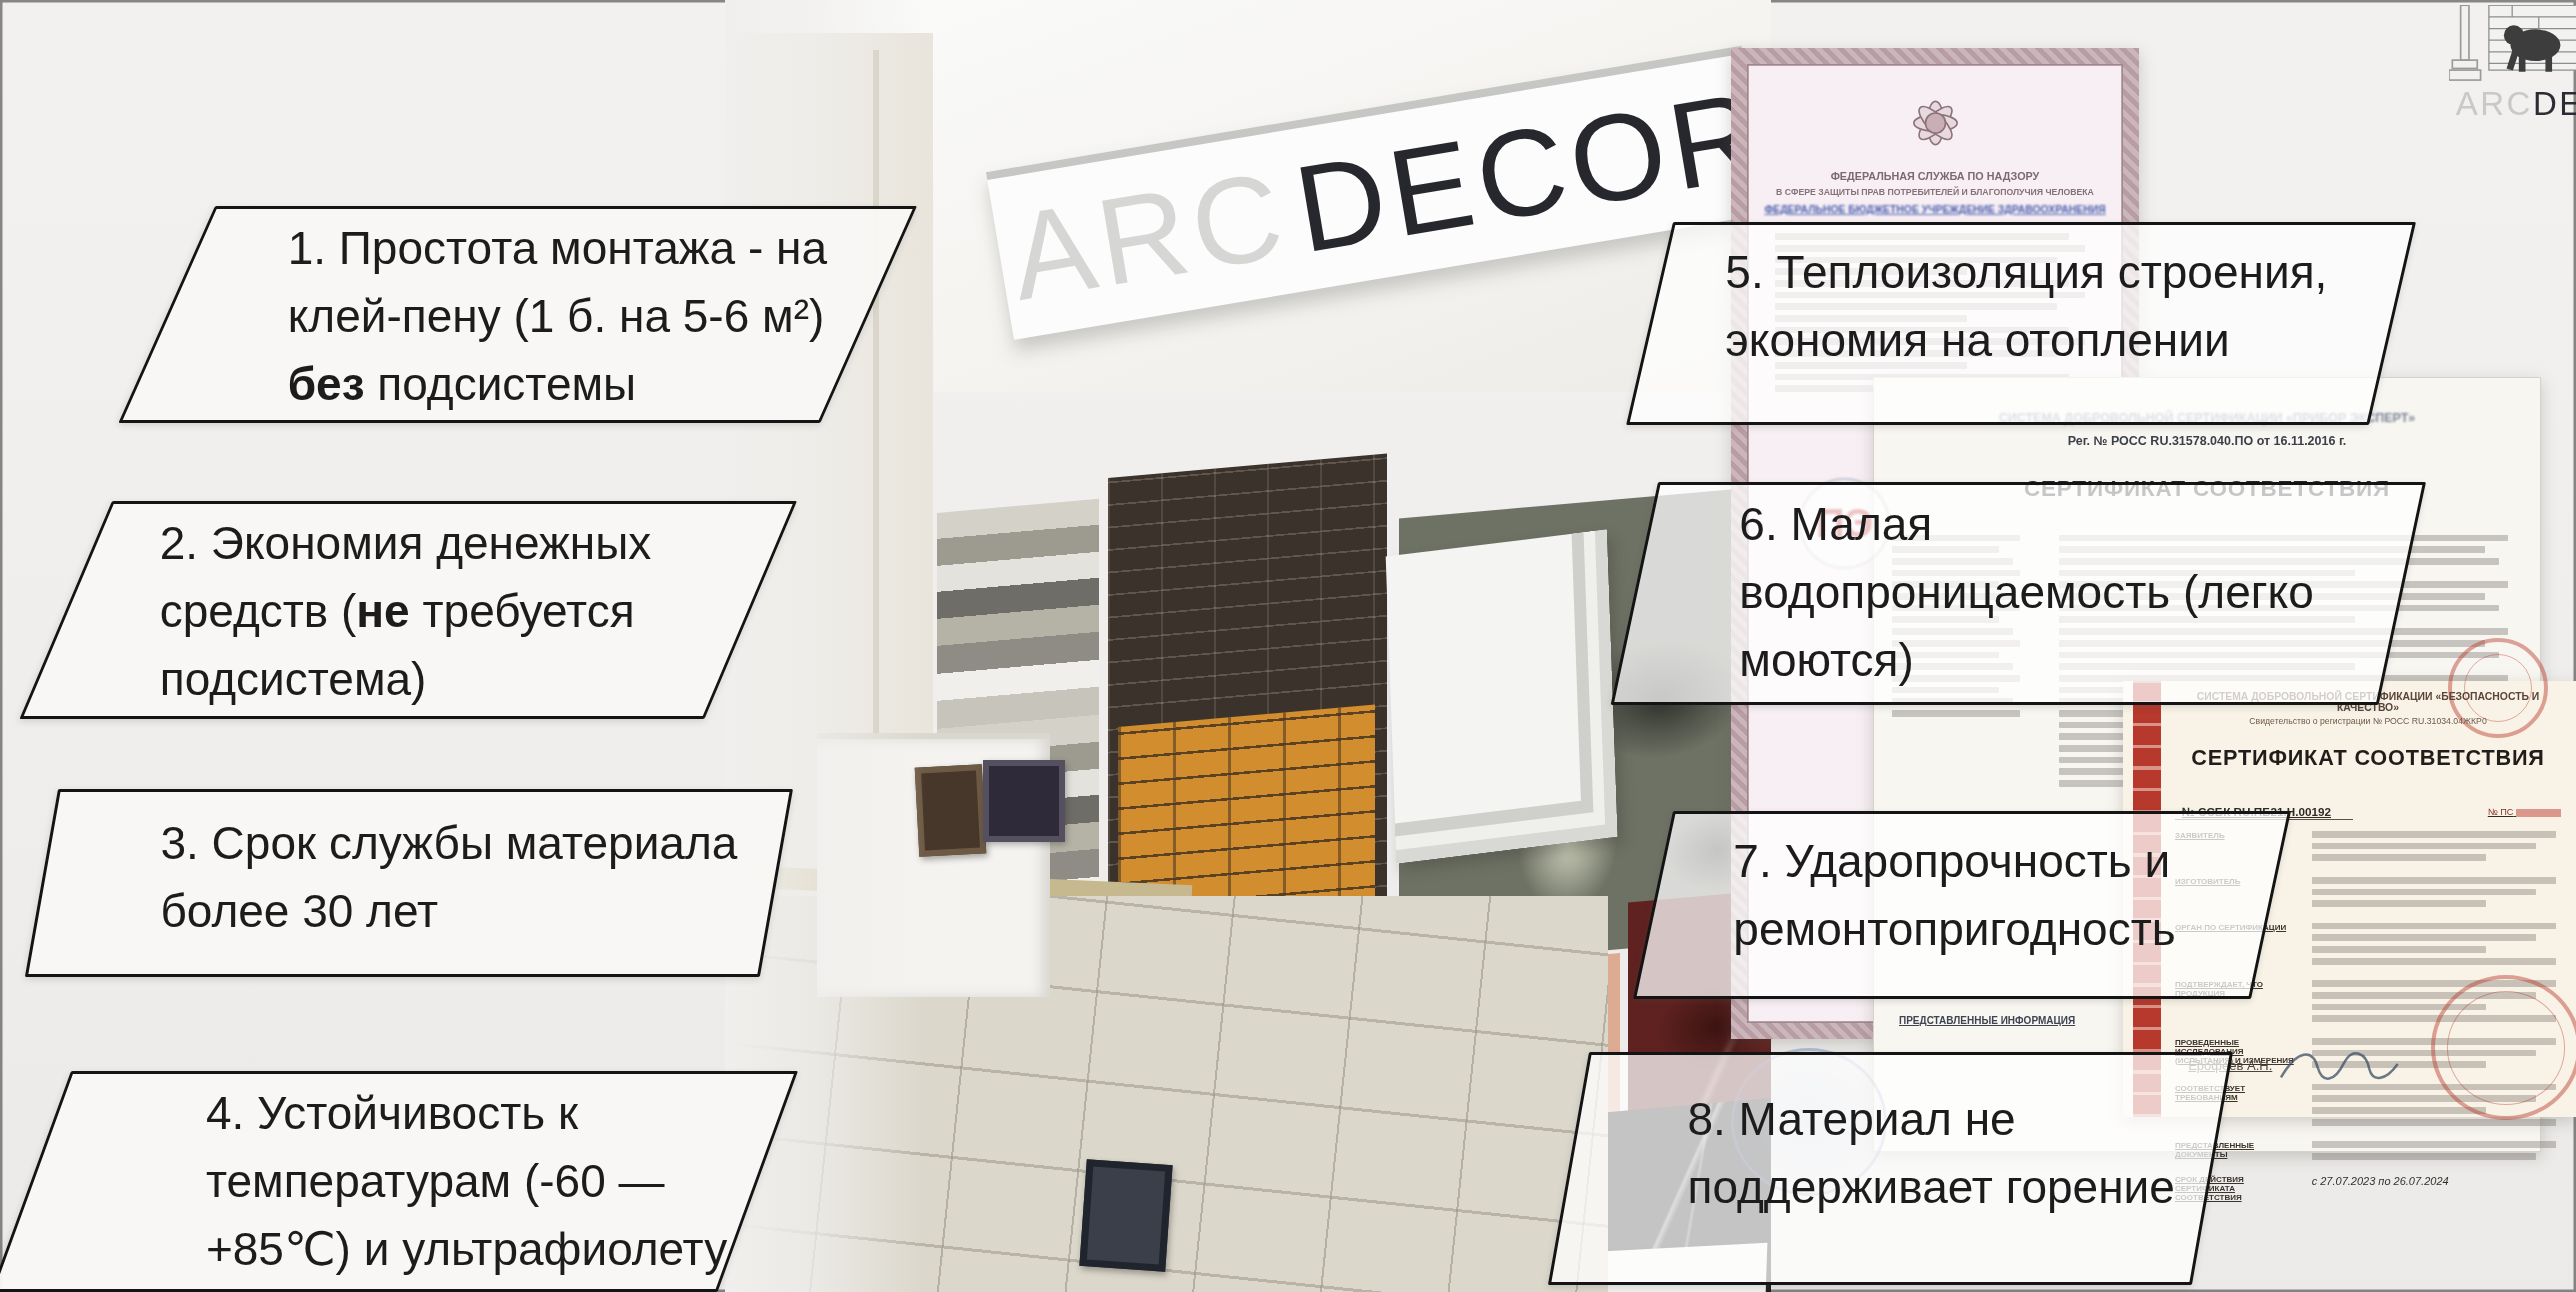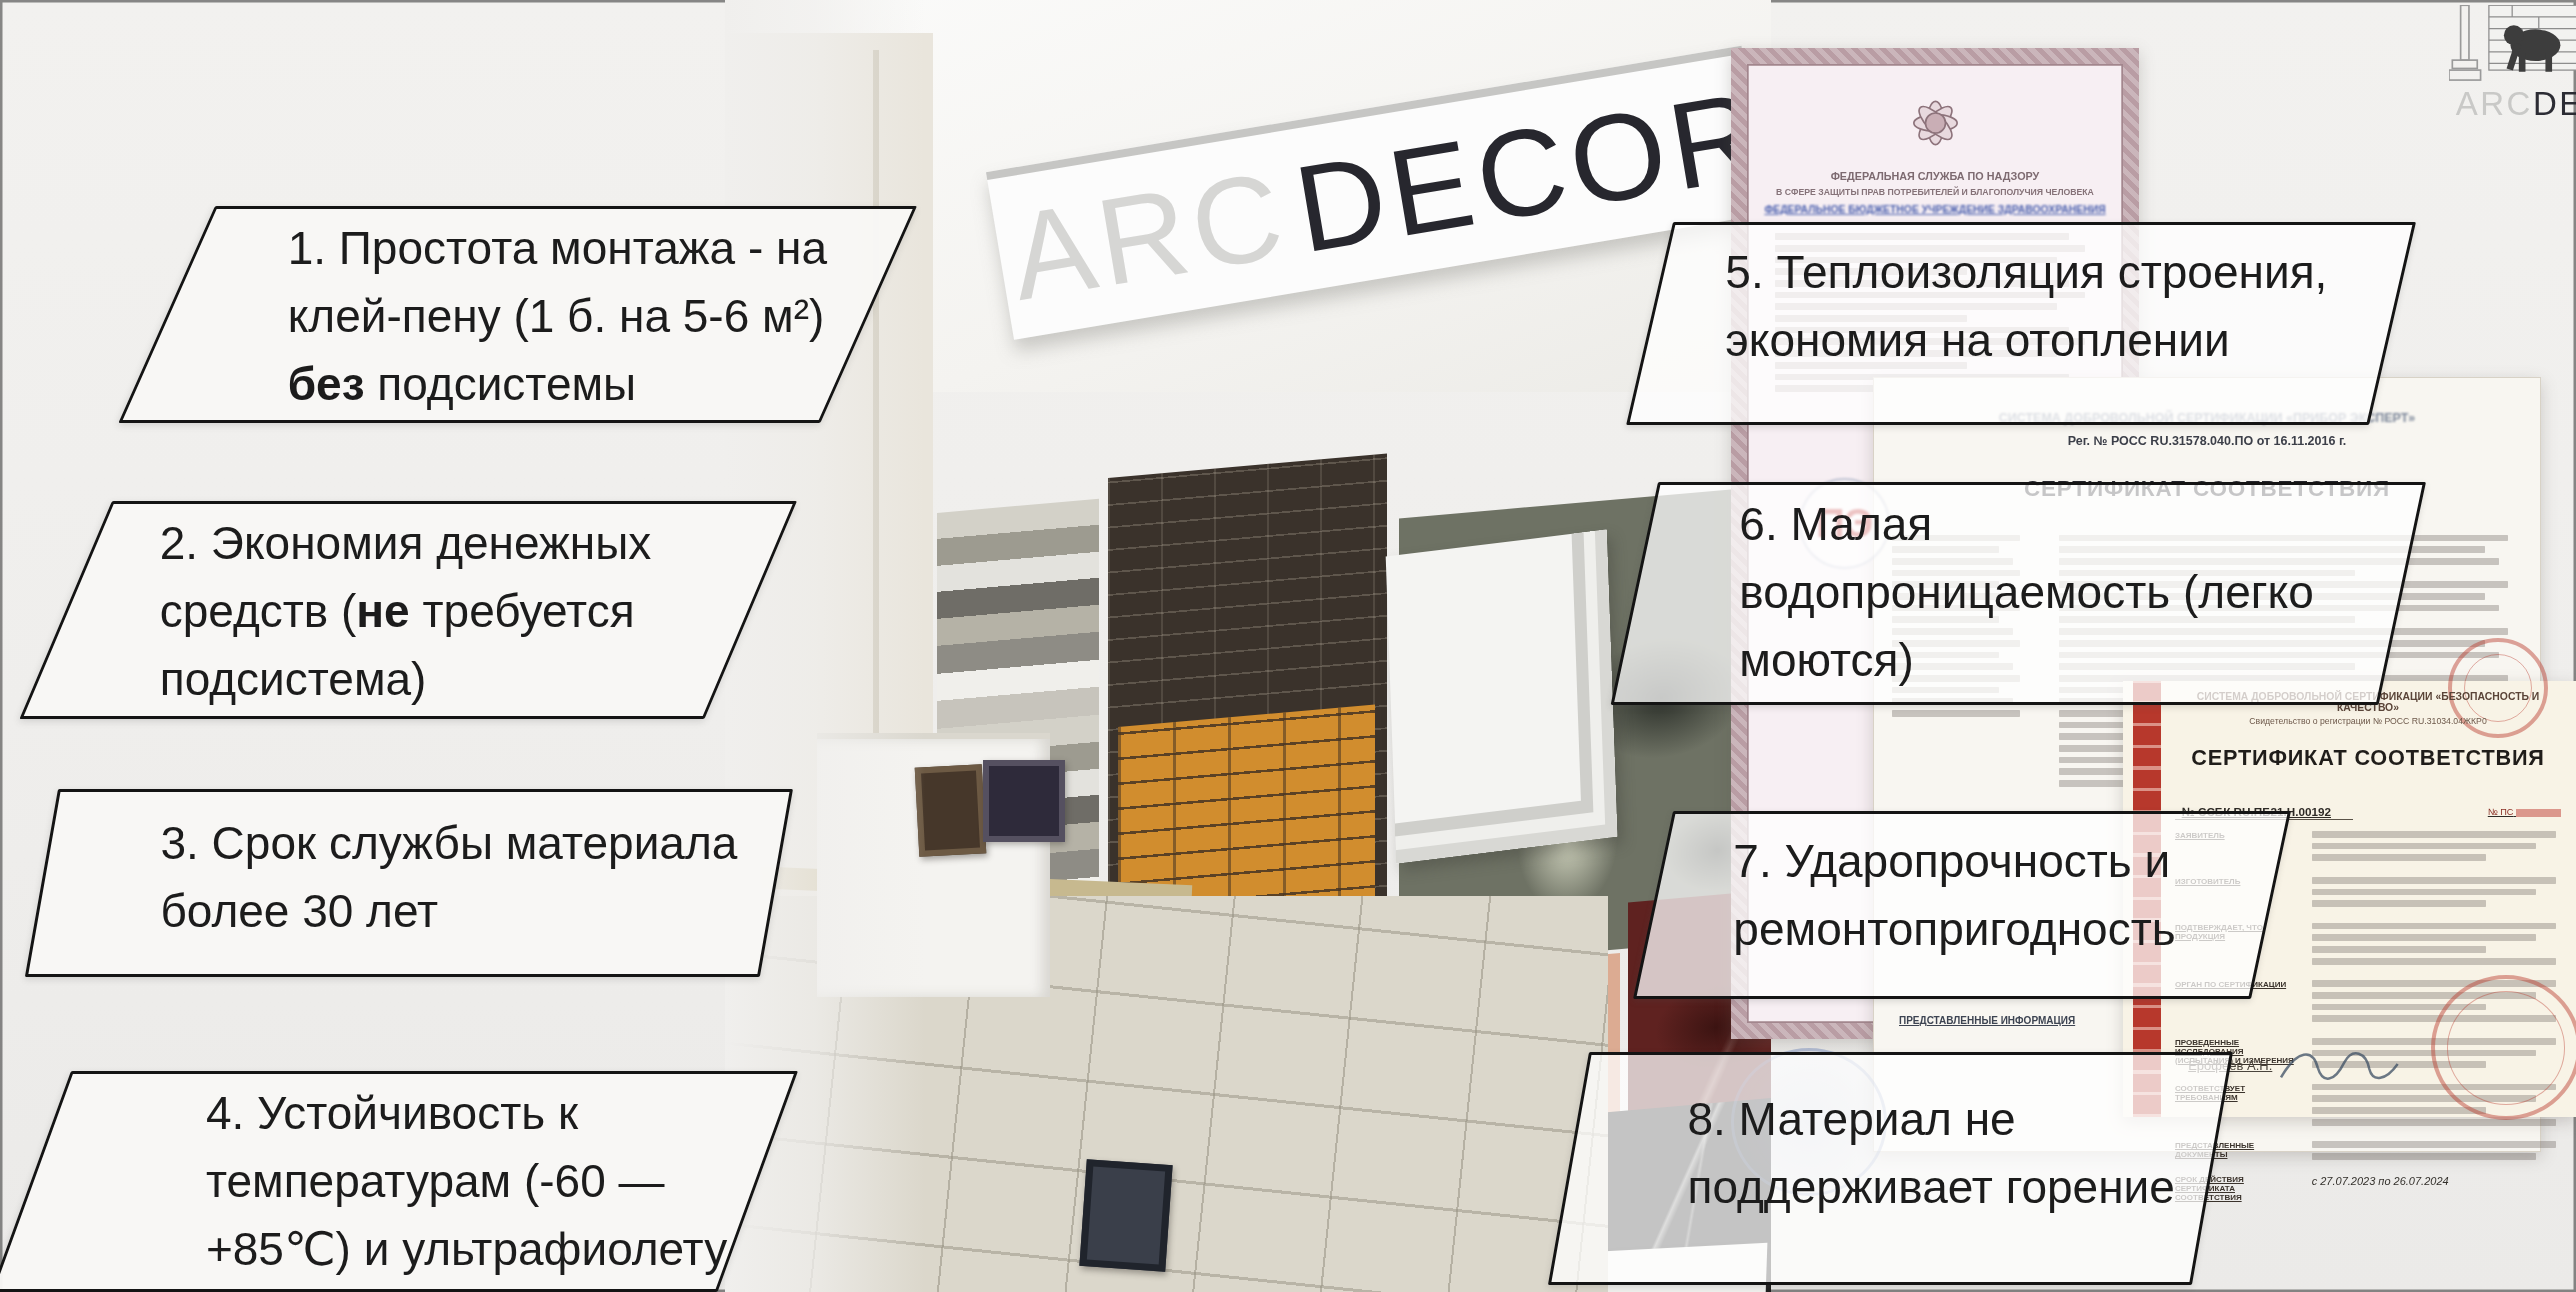--- a/index.html
+++ b/index.html
@@ -290,30 +290,30 @@
         </div>
         <div class="cert-row">
           <div class="lbl">ИЗГОТОВИТЕЛЬ</div>
           <div class="bars">
             <div class="bar-line" style="width: 98%;"></div>
             <div class="bar-line" style="width: 90%;"></div>
             <div class="bar-line" style="width: 70%;"></div>
           </div>
         </div>
         <div class="cert-row">
+          <div class="lbl">ОРГАН ПО СЕРТИФИКАЦИИ</div>
+          <div class="bars">
+            <div class="bar-line" style="width: 98%;"></div>
+            <div class="bar-line" style="width: 90%;"></div>
+            <div class="bar-line" style="width: 70%;"></div>
+            <div class="bar-line" style="width: 98%;"></div>
+          </div>
+        </div>
+        <div class="cert-row">
           <div class="lbl">ПОДТВЕРЖДАЕТ, ЧТО ПРОДУКЦИЯ</div>
-          <div class="bars">
-            <div class="bar-line" style="width: 98%;"></div>
-            <div class="bar-line" style="width: 90%;"></div>
-            <div class="bar-line" style="width: 70%;"></div>
-            <div class="bar-line" style="width: 98%;"></div>
-          </div>
-        </div>
-        <div class="cert-row">
-          <div class="lbl">ОРГАН ПО СЕРТИФИКАЦИИ</div>
           <div class="bars">
             <div class="bar-line" style="width: 98%;"></div>
             <div class="bar-line" style="width: 90%;"></div>
             <div class="bar-line" style="width: 70%;"></div>
             <div class="bar-line" style="width: 98%;"></div>
           </div>
         </div>
         <div class="cert-row">
           <div class="lbl">ПРОВЕДЕННЫЕ ИССЛЕДОВАНИЯ (ИСПЫТАНИЯ) И ИЗМЕРЕНИЯ</div>
           <div class="bars">

